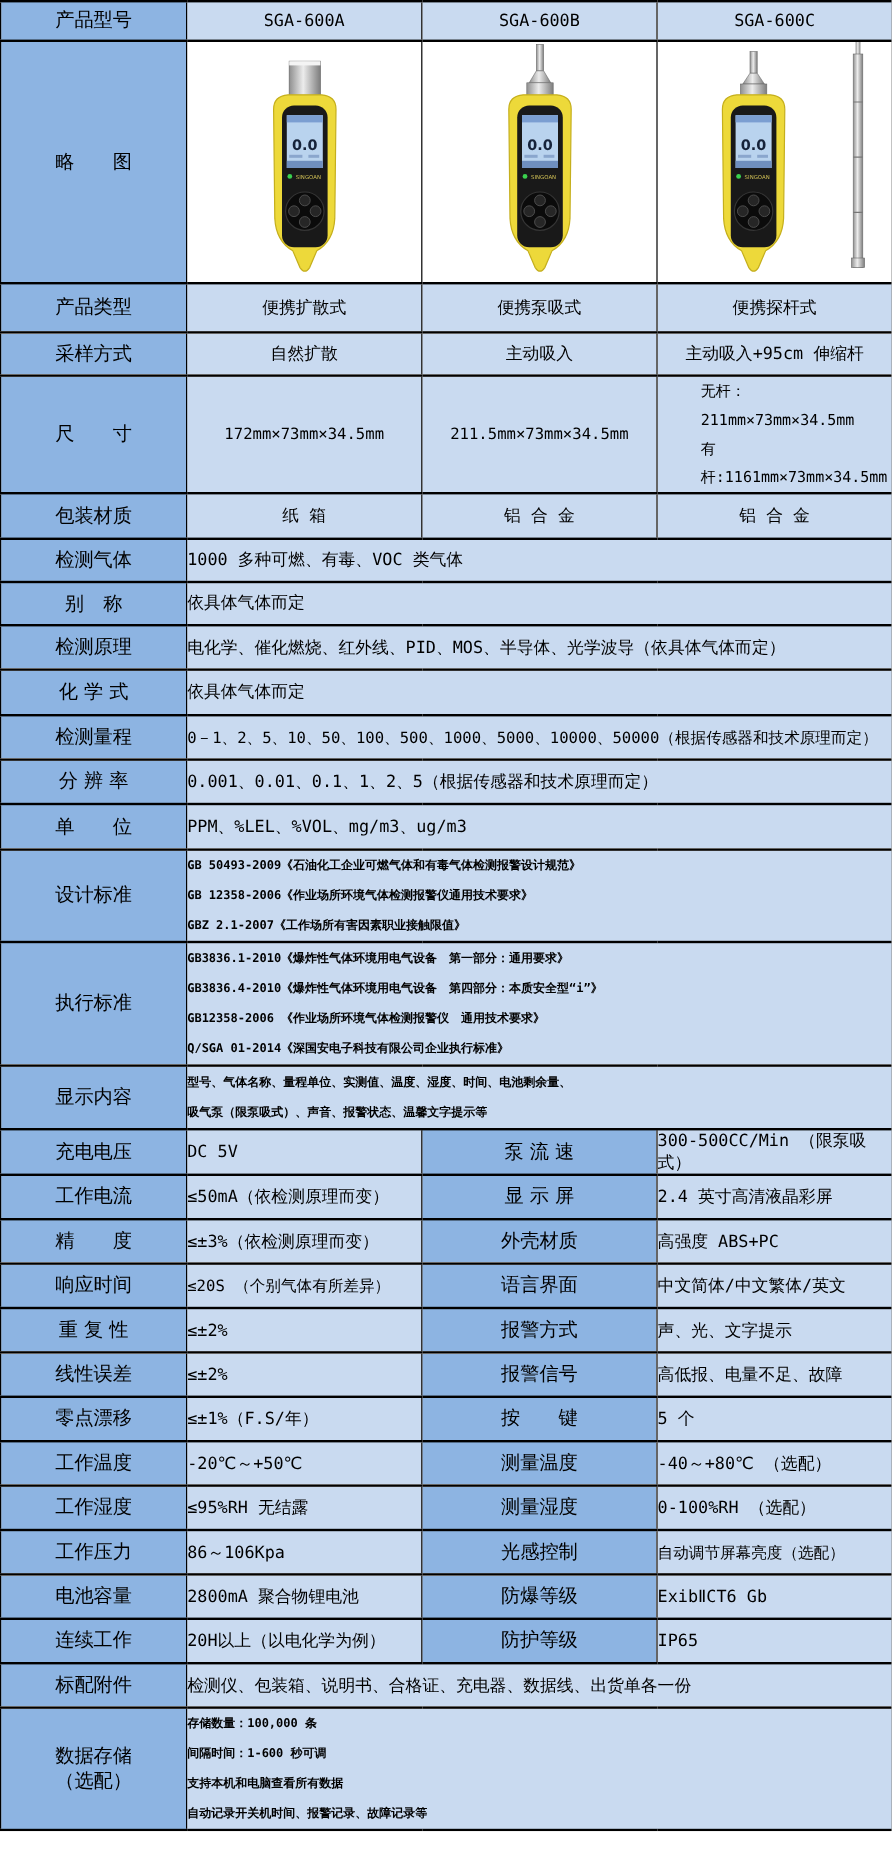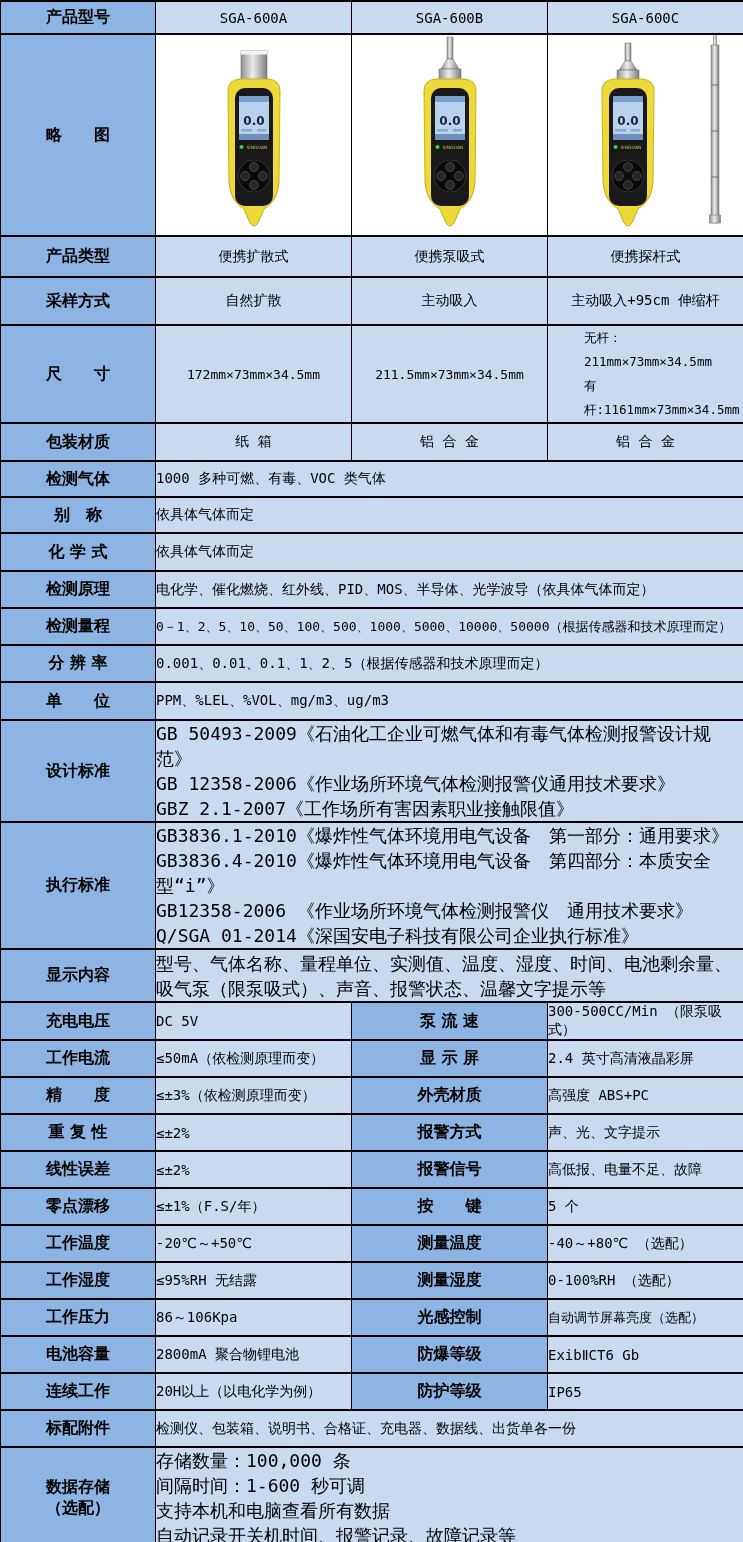--- a/index.html
+++ b/index.html
@@ -1,26 +1,26 @@
 <!DOCTYPE html>
 <html><head>
 <meta charset="utf-8">
 <style>
   * { box-sizing: border-box; }
   html,body { margin:0; padding:0; background:#ffffff; }
   body { width:743px; font-family:"DejaVu Sans","Liberation Sans",sans-serif; color:#000; }
   table.spec { border-collapse:collapse; width:743px; table-layout:fixed; }
   .spec td { border:1px solid #000; border-top-width:2px; border-bottom-width:2px; padding:0; vertical-align:middle; overflow:hidden; }
-  .lbl { background:#8db4e2; font-weight:bold; font-size:16px; text-align:center; line-height:1.3; }
+  .lbl { background:#8db4e2; font-weight:normal; font-size:16px; text-align:center; line-height:1.3; }
   .val { background:#c9daf0; font-size:14px; font-family:"DejaVu Sans Mono","DejaVu Sans",sans-serif; }
   .vc  { text-align:center; }
   .vl  { text-align:left; padding-left:11px; }
   .imgcell { background:#ffffff; text-align:left; padding:0; }
   .lines { padding:5px 4px 5px 11px; }
-  .lines div { line-height:25px; font-size:18px; }
+  .lines div { line-height:25px; font-size:10px;font-weight:bold; }
   .dims { padding-left:8px; }
   .dims div { line-height:24px; font-size:12.5px;margin-left:36px; }
   svg.device { display:block; margin:0 auto; }
 </style>
 </head>
 <body>
 
 <table class="spec">
   <colgroup>
     <col style="width:155px">
@@ -134,21 +134,21 @@
       </svg>
     </td>
   </tr>
 
   <tr style="height:41px">
     <td class="lbl">产品类型</td>
     <td class="val vc">便携扩散式</td>
     <td class="val vc">便携泵吸式</td>
     <td class="val vc">便携探杆式</td>
   </tr>
-  <tr style="height:48px">
+  <tr style="height:36px">
     <td class="lbl">采样方式</td>
     <td class="val vc">自然扩散</td>
     <td class="val vc">主动吸入</td>
     <td class="val vc">主动吸入+95cm 伸缩杆</td>
   </tr>
   <tr style="height:64px">
     <td class="lbl">尺　　寸</td>
     <td class="val vc" style="font-size:13px">172mm×73mm×34.5mm</td>
     <td class="val vc" style="font-size:13px">211.5mm×73mm×34.5mm</td>
     <td class="val dims">
@@ -164,27 +164,27 @@
   </tr>
 
   <tr style="height:36px">
     <td class="lbl">检测气体</td>
     <td class="val vl" colspan="3">1000 多种可燃、有毒、VOC 类气体</td>
   </tr>
   <tr style="height:36px">
     <td class="lbl">别　称</td>
     <td class="val vl" colspan="3">依具体气体而定</td>
   </tr>
+  <tr style="height:37px">
+    <td class="lbl">检测原理</td>
+    <td class="val vl" colspan="3">电化学、催化燃烧、红外线、PID、MOS、半导体、光学波导（依具体气体而定）</td>
+  </tr>
   <tr style="height:38px">
     <td class="lbl">化 学 式</td>
     <td class="val vl" colspan="3">依具体气体而定</td>
-  </tr>
-  <tr style="height:37px">
-    <td class="lbl">检测原理</td>
-    <td class="val vl" colspan="3">电化学、催化燃烧、红外线、PID、MOS、半导体、光学波导（依具体气体而定）</td>
   </tr>
   <tr style="height:37px">
     <td class="lbl">检测量程</td>
     <td class="val vl" colspan="3" style="font-size:13px">0－1、2、5、10、50、100、500、1000、5000、10000、50000（根据传感器和技术原理而定）</td>
   </tr>
   <tr style="height:37px">
     <td class="lbl">分 辨 率</td>
     <td class="val vl" colspan="3">0.001、0.01、0.1、1、2、5（根据传感器和技术原理而定）</td>
   </tr>
   <tr style="height:38px">
@@ -231,20 +231,26 @@
     <td class="lbl">显 示 屏</td>
     <td class="val vl">2.4 英寸高清液晶彩屏</td>
   </tr>
   <tr style="height:37px">
     <td class="lbl">精　　度</td>
     <td class="val vl">≤±3%（依检测原理而变）</td>
     <td class="lbl">外壳材质</td>
     <td class="val vl">高强度 ABS+PC</td>
   </tr>
   <tr style="height:37px">
+    <td class="lbl">响应时间</td>
+    <td class="val vl" style="font-size:13px">≤20S （个别气体有所差异）</td>
+    <td class="lbl">语言界面</td>
+    <td class="val vl">中文简体/中文繁体/英文</td>
+  </tr>
+  <tr style="height:37px">
     <td class="lbl">重 复 性</td>
     <td class="val vl">≤±2%</td>
     <td class="lbl">报警方式</td>
     <td class="val vl">声、光、文字提示</td>
   </tr>
   <tr style="height:37px">
     <td class="lbl">线性误差</td>
     <td class="val vl">≤±2%</td>
     <td class="lbl">报警信号</td>
     <td class="val vl">高低报、电量不足、故障</td>

